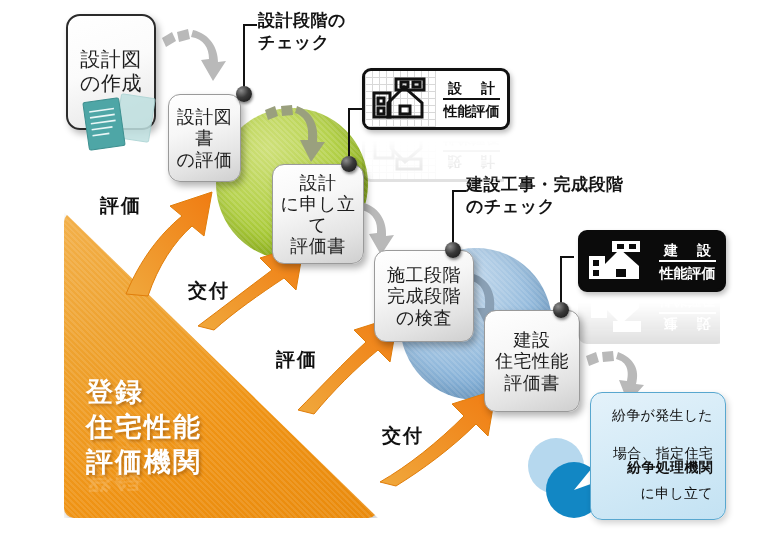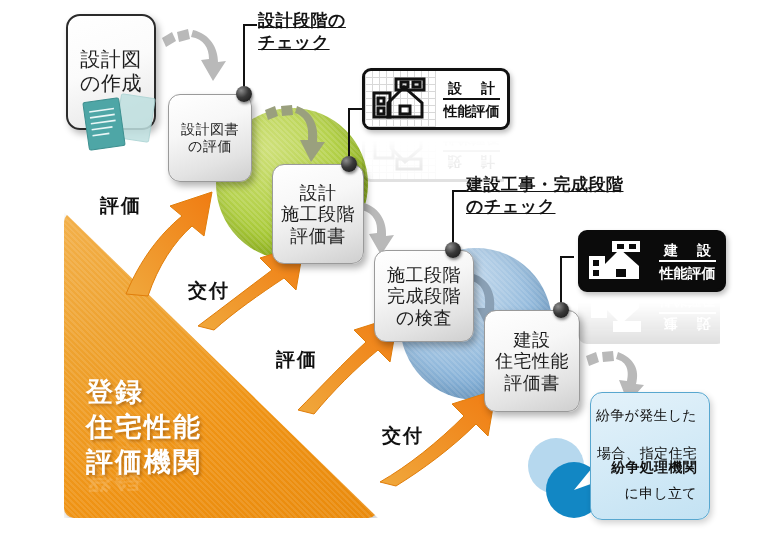--- a/index.html
+++ b/index.html
@@ -50,21 +50,20 @@
 
   
   .callout{
     position:absolute;
     font-weight:bold;
     color:#141414;
     line-height:1.28;
     white-space:pre-line;
     letter-spacing:.5px;
     text-shadow:1px 1px 0 rgba(255,255,255,.9);
-    text-decoration:underline;
   }
 
   
   .disc{position:absolute;border-radius:50%;}
   .disc.green{
     background:
       repeating-linear-gradient(45deg,rgba(255,255,255,.13) 0 2px,rgba(0,0,0,0) 2px 4px),
       radial-gradient(circle at 34% 26%,#cfe07a 0%,#b6d24e 40%,#9cc223 72%,#86ad14 100%);
     box-shadow:inset -6px -8px 18px rgba(0,0,0,.14);
   }
@@ -291,28 +290,28 @@
       <g stroke="#e9f6f6" stroke-width="1.6" transform="rotate(-8 26 32)">
         <line x1="13" y1="18" x2="38" y2="18"></line>
         <line x1="13" y1="24" x2="38" y2="24"></line>
         <line x1="13" y1="30" x2="38" y2="30"></line>
         <line x1="13" y1="36" x2="34" y2="36"></line>
         <line x1="13" y1="42" x2="30" y2="42"></line>
       </g>
     </g>
   </svg>
 
-  <div class="node" style="left:168px;top:94px;width:84px;height:88px;font-size:14px;">
+  <div class="node" style="left:168px;top:94px;width:73px;height:88px;font-size:18px;">
     <span class="ntxt">設計図書
 の評価</span>
   </div>
 
   <div class="node" style="left:272px;top:164px;width:92px;height:100px;font-size:18px;">
     <span class="ntxt">設計
-施工段階
+に申し立て
 評価書</span>
   </div>
 
   <div class="node" style="left:374px;top:250px;width:100px;height:92px;font-size:18px;">
     <span class="ntxt">施工段階
 完成段階
 の検査</span>
   </div>
 
   <div class="node" style="left:484px;top:310px;width:96px;height:102px;font-size:18px;">
@@ -430,20 +429,20 @@
     <path d="M34 28 L62 18 A28 28 0 0 0 34 0 Z" fill="#ffffff" opacity=".0"></path>
     <circle cx="52" cy="52" r="28" fill="#1287c4"></circle>
     <path d="M52 52 L80 42 A29 29 0 0 0 70 30 Z" fill="#ffffff"></path>
     <g stroke="#ffffff" stroke-width="3" stroke-linecap="round">
       <line x1="74" y1="28" x2="86" y2="18"></line>
       <line x1="82" y1="44" x2="96" y2="42"></line>
       <line x1="80" y1="58" x2="93" y2="64"></line>
     </g>
   </svg>
 
-  <div class="notebox" style="left:590px;top:392px;width:120px;height:128px;">
+  <div class="notebox" style="left:590px;top:392px;width:136px;height:128px;">
     <div class="line" style="top:14px;">紛争が発生した</div>
     <div class="line" style="top:40px;margin-top:12px;">場合、指定住宅</div>
     <div class="line b" style="top:66px;">紛争処理機関</div>
     <div class="line" style="top:92px;">に申し立て</div>
   </div>
 
 </div>
 
 </body></html>

